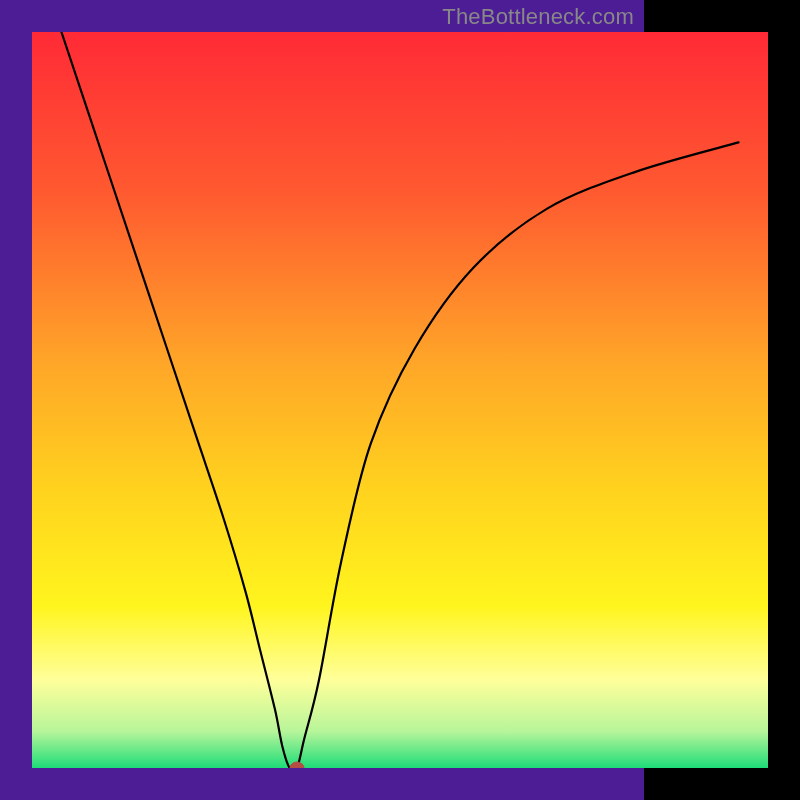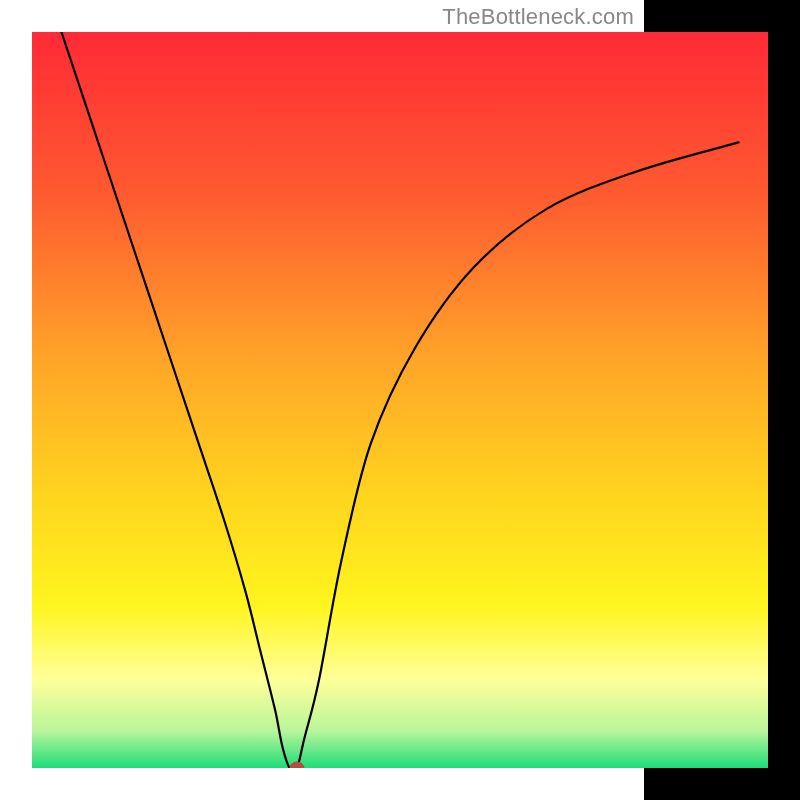--- a/index.html
+++ b/index.html
@@ -8,21 +8,21 @@
     width: 800px;
     height: 800px;
     background: #000;
     font-family: Arial, Helvetica, sans-serif;
     overflow: hidden;
   }
   .frame {
     position: relative;
     width: 644px;
     height: 800px;
-    background: #ffffff;
+    background: #4c1d95;
   }
   .watermark {
     position: absolute;
     top: 4px;
     right: 10px;
     color: #888;
     font-size: 22px;
     font-weight: 500;
     letter-spacing: 0.2px;
     z-index: 10;

